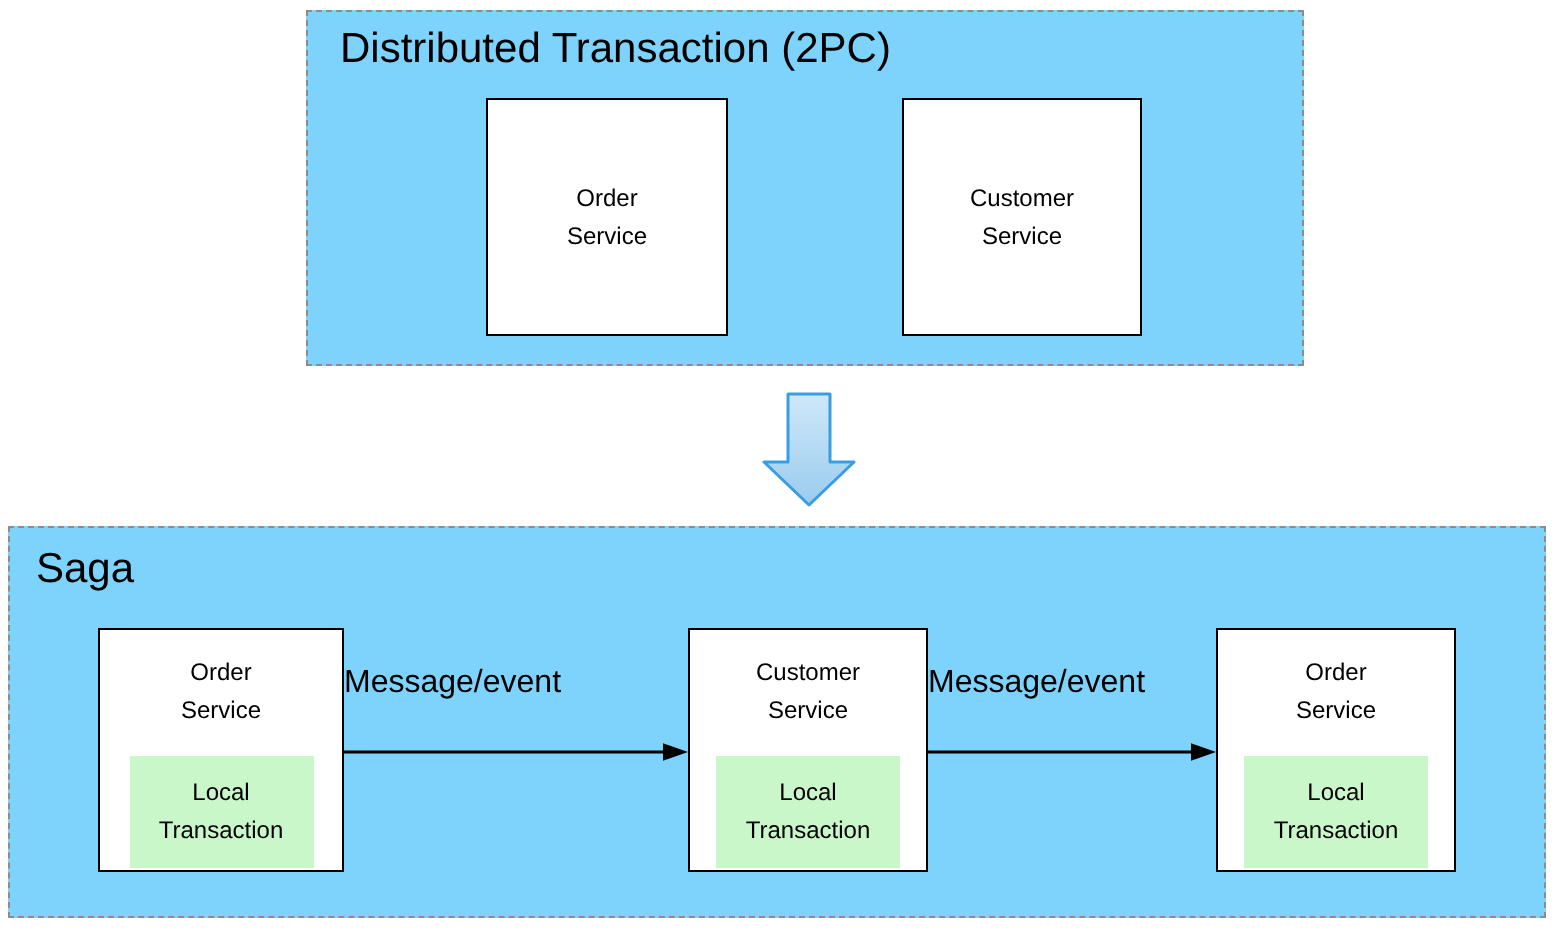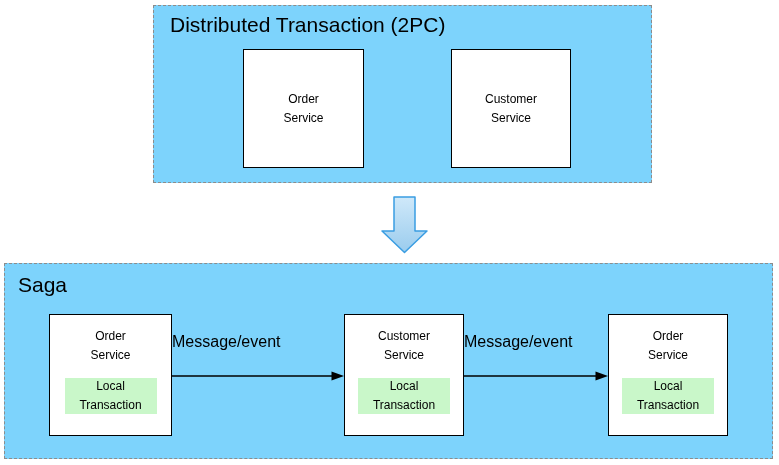--- a/index.html
+++ b/index.html
@@ -63,21 +63,21 @@
     align-items: center;
     padding-top: 12px;
   }
   .step-1 { left: 44px;  top: 50px; width: 123px; height: 122px; }
   .step-2 { left: 339px; top: 50px; width: 120px; height: 122px; }
   .step-3 { left: 603px; top: 50px; width: 120px; height: 122px; }
 
   .local-transaction {
     margin-top: 13px;
     width: 92px;
-    height: 36px;
+    height: 56px;
     background: var(--local-transaction-fill, #c9f7c9);
     display: flex;
     align-items: center;
     justify-content: center;
     flex: none;
   }
 
   .msg-arrow { position: absolute; display: block; }
   .msg-arrow-1 { left: 167px; top: 104px; }
   .msg-arrow-2 { left: 459px; top: 104px; }

